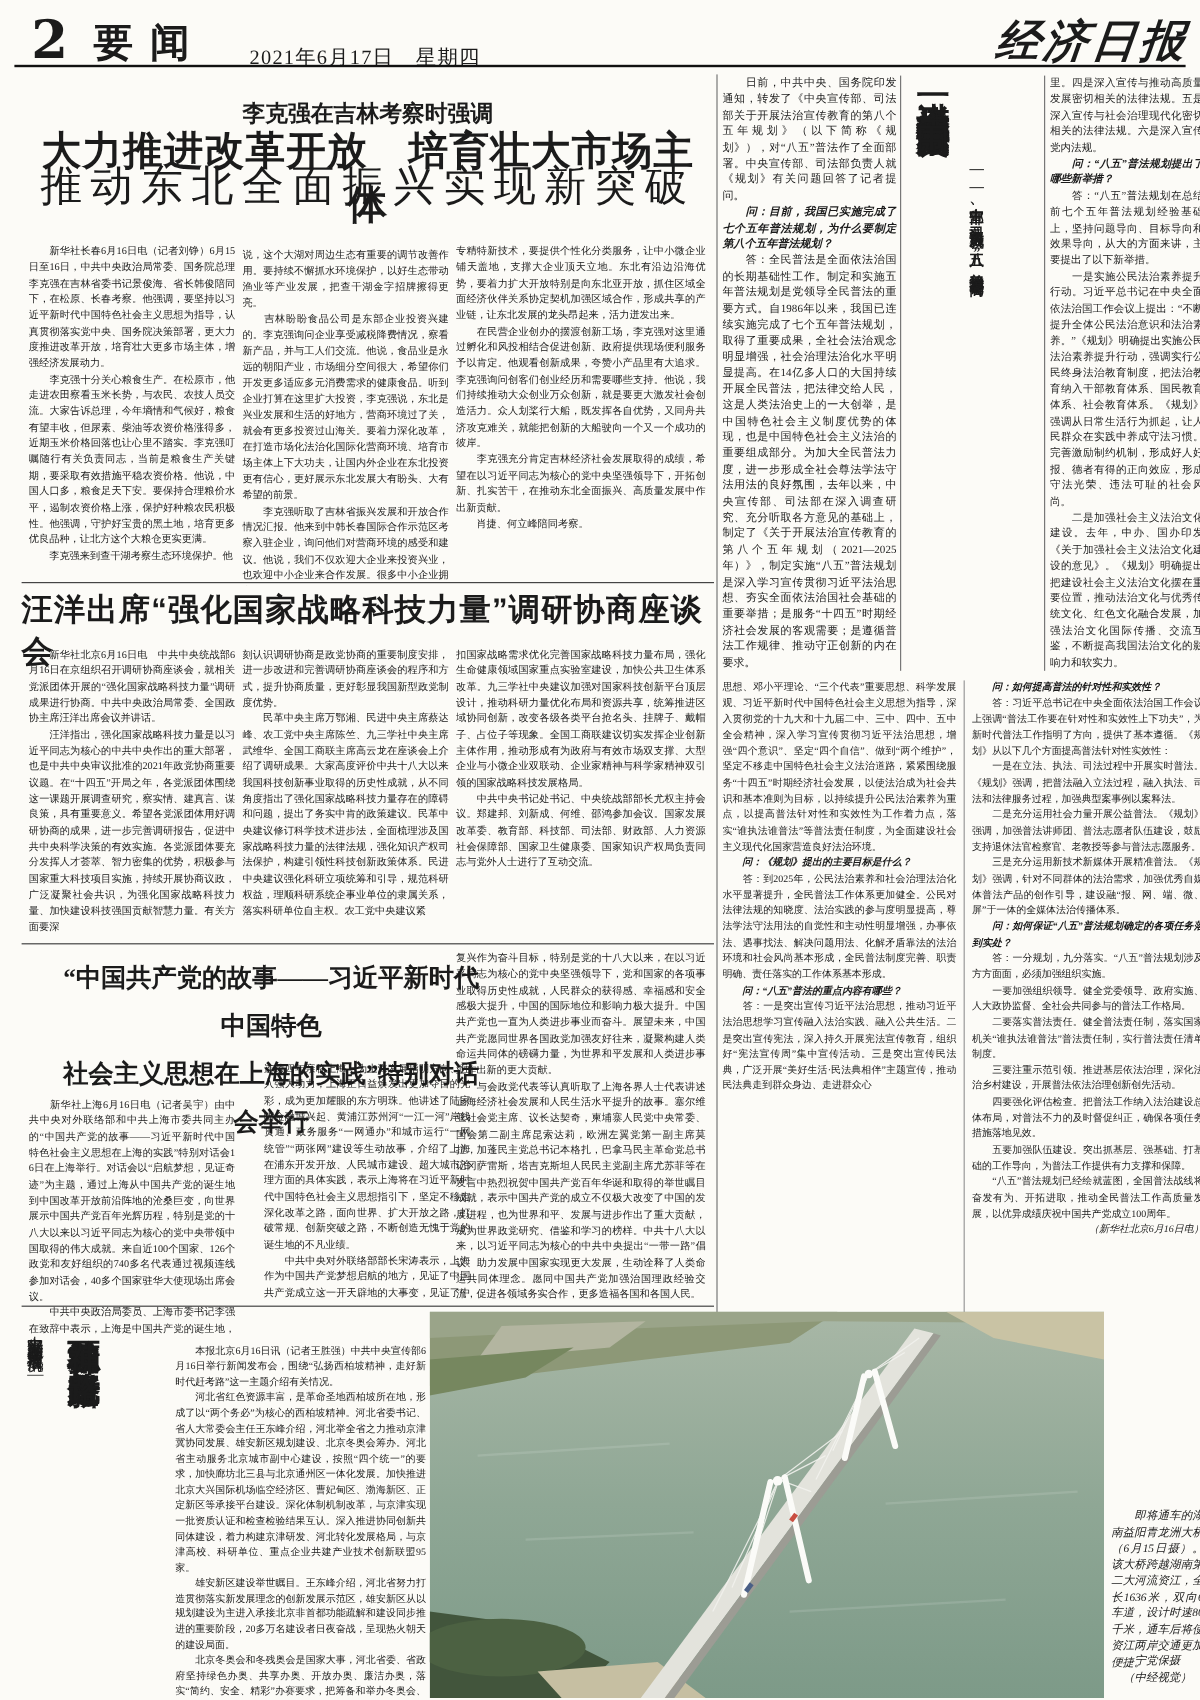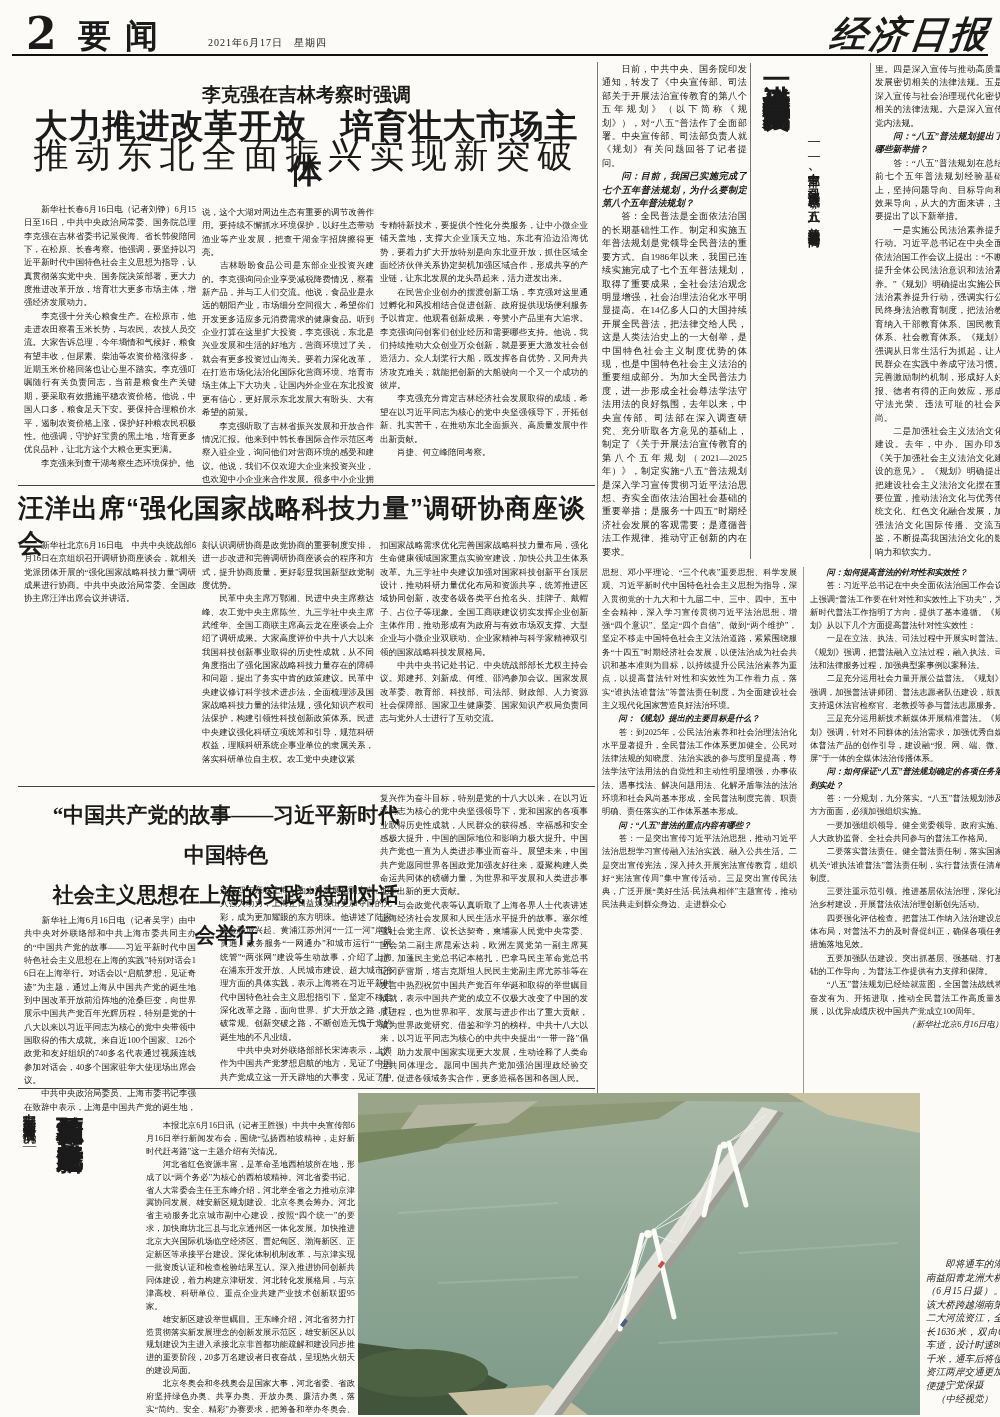--- a/index.html
+++ b/index.html
@@ -2,21 +2,21 @@
 <html><head>
 <meta charset="utf-8">
 <style>
   html,body{margin:0;padding:0;background:#e8e6e0;}
   .page{position:relative;width:1000px;height:1417px;margin:0 auto;background:#fcfbf7;color:#1b1b1b;
         font-family:"Liberation Serif","DejaVu Serif",serif;overflow:hidden;}
   [data-name]{box-sizing:border-box;}
   
   .pagenum{position:absolute;left:26px;top:8px;font-size:44px;font-weight:bold;font-family:"DejaVu Serif",serif;}
   .section{position:absolute;left:78px;top:14px;font-size:33px;font-weight:bold;letter-spacing:14px;}
-  .dateline{position:absolute;left:208px;top:36px;font-size:10px;letter-spacing:1px;}
+  .dateline{position:absolute;left:208px;top:36px;font-size:17px;letter-spacing:1px;}
   .masthead{position:absolute;right:10px;top:10px;font-size:37px;font-weight:bold;font-style:italic;
             font-family:"DejaVu Serif",serif;transform:skewX(-6deg);letter-spacing:3px;}
   .hrule{position:absolute;background:#111;}
   #rule-top{left:12px;top:54px;width:976px;height:2px;}
   #rule-a1{left:18px;top:485px;width:577px;height:1px;background:#444;}
   #rule-a2{left:18px;top:786px;width:577px;height:1px;background:#444;}
   #rule-a3{left:18px;top:1088px;width:577px;height:1px;background:#444;}
   .vrule{position:absolute;background:#777;width:1px;}
   #vr-main{left:597px;top:62px;height:1036px;}
   #vr-qa1{left:750px;top:63px;height:496px;}
@@ -33,21 +33,21 @@
   .head3{position:absolute;left:24px;top:795px;width:348px;text-align:center;font-size:21px;font-weight:800;
          line-height:40px;margin-left:28px;}
   
   .col{position:absolute;overflow:hidden;text-align:justify;word-break:break-all;}
   .col p{margin:0;padding:0;}
   .col p.q{font-style:italic;font-weight:600;}
   .col p.c{text-align:right;font-style:italic;}
   .b1{font-size:8.5px;line-height:13.35px;}
   #a1c1{left:24px;top:203px;width:172px;height:282px;}
   #a1c2{left:202px;top:206px;width:172px;height:282px;}
-  #a1c3{left:380px;top:219px;width:208px;height:282px;}
+  #a1c3{left:380px;top:203px;width:208px;height:282px;}
   #a2c1{left:24px;top:539px;width:172px;height:242px;}
   #a2c2{left:202px;top:539px;width:172px;height:242px;}
   #a2c3{left:380px;top:539px;width:208px;height:242px;}
   #a3c1{left:24px;top:884px;width:172px;height:200px;margin-top:30px;}
   #a3c2{left:220px;top:884px;width:172px;height:200px;}
   #a3c3{left:380px;top:792px;width:208px;height:292px;}
   
   #qaA{left:602px;top:63px;width:145px;height:496px;font-size:9.2px;line-height:13.4px;}
   #qaC{left:875px;top:63px;width:128px;height:496px;font-size:8.8px;line-height:13.4px;}
   #qaD{left:602px;top:566px;width:195px;height:530px;font-size:8.3px;line-height:13.3px;}
@@ -98,20 +98,21 @@
       <p class="" data-name="paragraph">专精特新技术，要提供个性化分类服务，让中小微企业铺天盖地，支撑大企业顶天立地。东北有沿边沿海优势，要着力扩大开放特别是向东北亚开放，抓住区域全面经济伙伴关系协定契机加强区域合作，形成共享的产业链，让东北发展的龙头昂起来，活力迸发出来。</p>
       <p class="" data-name="paragraph">　　在民营企业创办的摆渡创新工场，李克强对这里通过孵化和风投相结合促进创新、政府提供现场便利服务予以肯定。他观看创新成果，夸赞小产品里有大追求。李克强询问创客们创业经历和需要哪些支持。他说，我们持续推动大众创业万众创新，就是要更大激发社会创造活力。众人划桨行大船，既发挥各自优势，又同舟共济攻克难关，就能把创新的大船驶向一个又一个成功的彼岸。</p>
       <p class="" data-name="paragraph">　　李克强充分肯定吉林经济社会发展取得的成绩，希望在以习近平同志为核心的党中央坚强领导下，开拓创新、扎实苦干，在推动东北全面振兴、高质量发展中作出新贡献。</p>
       <p class="" data-name="paragraph">　　肖捷、何立峰陪同考察。</p>
     </div>
   <div class="hrule" id="rule-a1" data-name="divider-rule"></div>
 
   <div class="head2" data-name="article2-headline">汪洋出席“强化国家战略科技力量”调研协商座谈会</div>
   <div class="col b1" id="a2c1" data-name="article2-column-1">
       <p class="" data-name="paragraph">　　新华社北京6月16日电　中共中央统战部6月16日在京组织召开调研协商座谈会，就相关党派团体开展的“强化国家战略科技力量”调研成果进行协商。中共中央政治局常委、全国政协主席汪洋出席会议并讲话。</p>
+      <p class="" data-name="paragraph">　　汪洋指出，强化国家战略科技力量是以习近平同志为核心的中共中央作出的重大部署，也是中共中央审议批准的2021年政党协商重要议题。在“十四五”开局之年，各党派团体围绕这一课题开展调查研究，察实情、建真言、谋良策，具有重要意义。希望各党派团体用好调研协商的成果，进一步完善调研报告，促进中共中央科学决策的有效实施。各党派团体要充分发挥人才荟萃、智力密集的优势，积极参与国家重大科技项目实施，持续开展协商议政，广泛凝聚社会共识，为强化国家战略科技力量、加快建设科技强国贡献智慧力量。有关方面要深</p>
     </div>
   <div class="col b1" id="a2c3" data-name="article2-column-3">
       <p class="" data-name="paragraph">扣国家战略需求优化完善国家战略科技力量布局，强化生命健康领域国家重点实验室建设，加快公共卫生体系改革。九三学社中央建议加强对国家科技创新平台顶层设计，推动科研力量优化布局和资源共享，统筹推进区域协同创新，改变各级各类平台抢名头、挂牌子、戴帽子、占位子等现象。全国工商联建议切实发挥企业创新主体作用，推动形成有为政府与有效市场双支撑、大型企业与小微企业双联动、企业家精神与科学家精神双引领的国家战略科技发展格局。</p>
       <p class="" data-name="paragraph">　　中共中央书记处书记、中央统战部部长尤权主持会议。郑建邦、刘新成、何维、邵鸿参加会议。国家发展改革委、教育部、科技部、司法部、财政部、人力资源社会保障部、国家卫生健康委、国家知识产权局负责同志与党外人士进行了互动交流。</p>
     </div>
   <div class="col b1" id="a2c2" data-name="article2-column-2">
       <p class="" data-name="paragraph">刻认识调研协商是政党协商的重要制度安排，进一步改进和完善调研协商座谈会的程序和方式，提升协商质量，更好彰显我国新型政党制度优势。</p>
       <p class="" data-name="paragraph">　　民革中央主席万鄂湘、民进中央主席蔡达峰、农工党中央主席陈竺、九三学社中央主席武维华、全国工商联主席高云龙在座谈会上介绍了调研成果。大家高度评价中共十八大以来我国科技创新事业取得的历史性成就，从不同角度指出了强化国家战略科技力量存在的障碍和问题，提出了务实中肯的政策建议。民革中央建议修订科学技术进步法，全面梳理涉及国家战略科技力量的法律法规，强化知识产权司法保护，构建引领性科技创新政策体系。民进中央建议强化科研立项统筹和引导，规范科研权益，理顺科研系统企事业单位的隶属关系，落实科研单位自主权。农工党中央建议紧</p>
     </div>
   <div class="hrule" id="rule-a2" data-name="divider-rule"></div>

